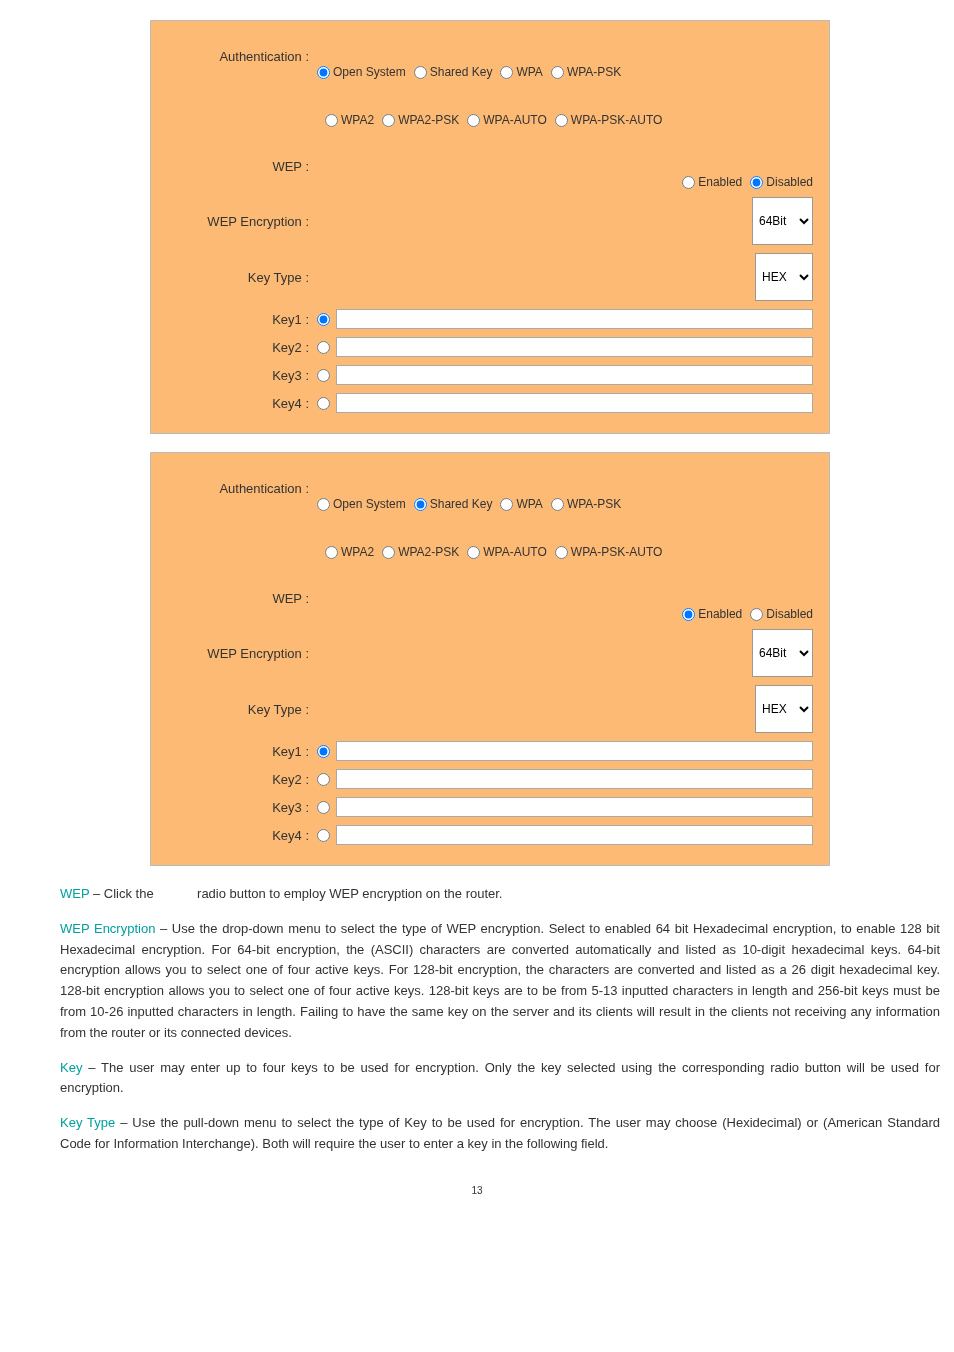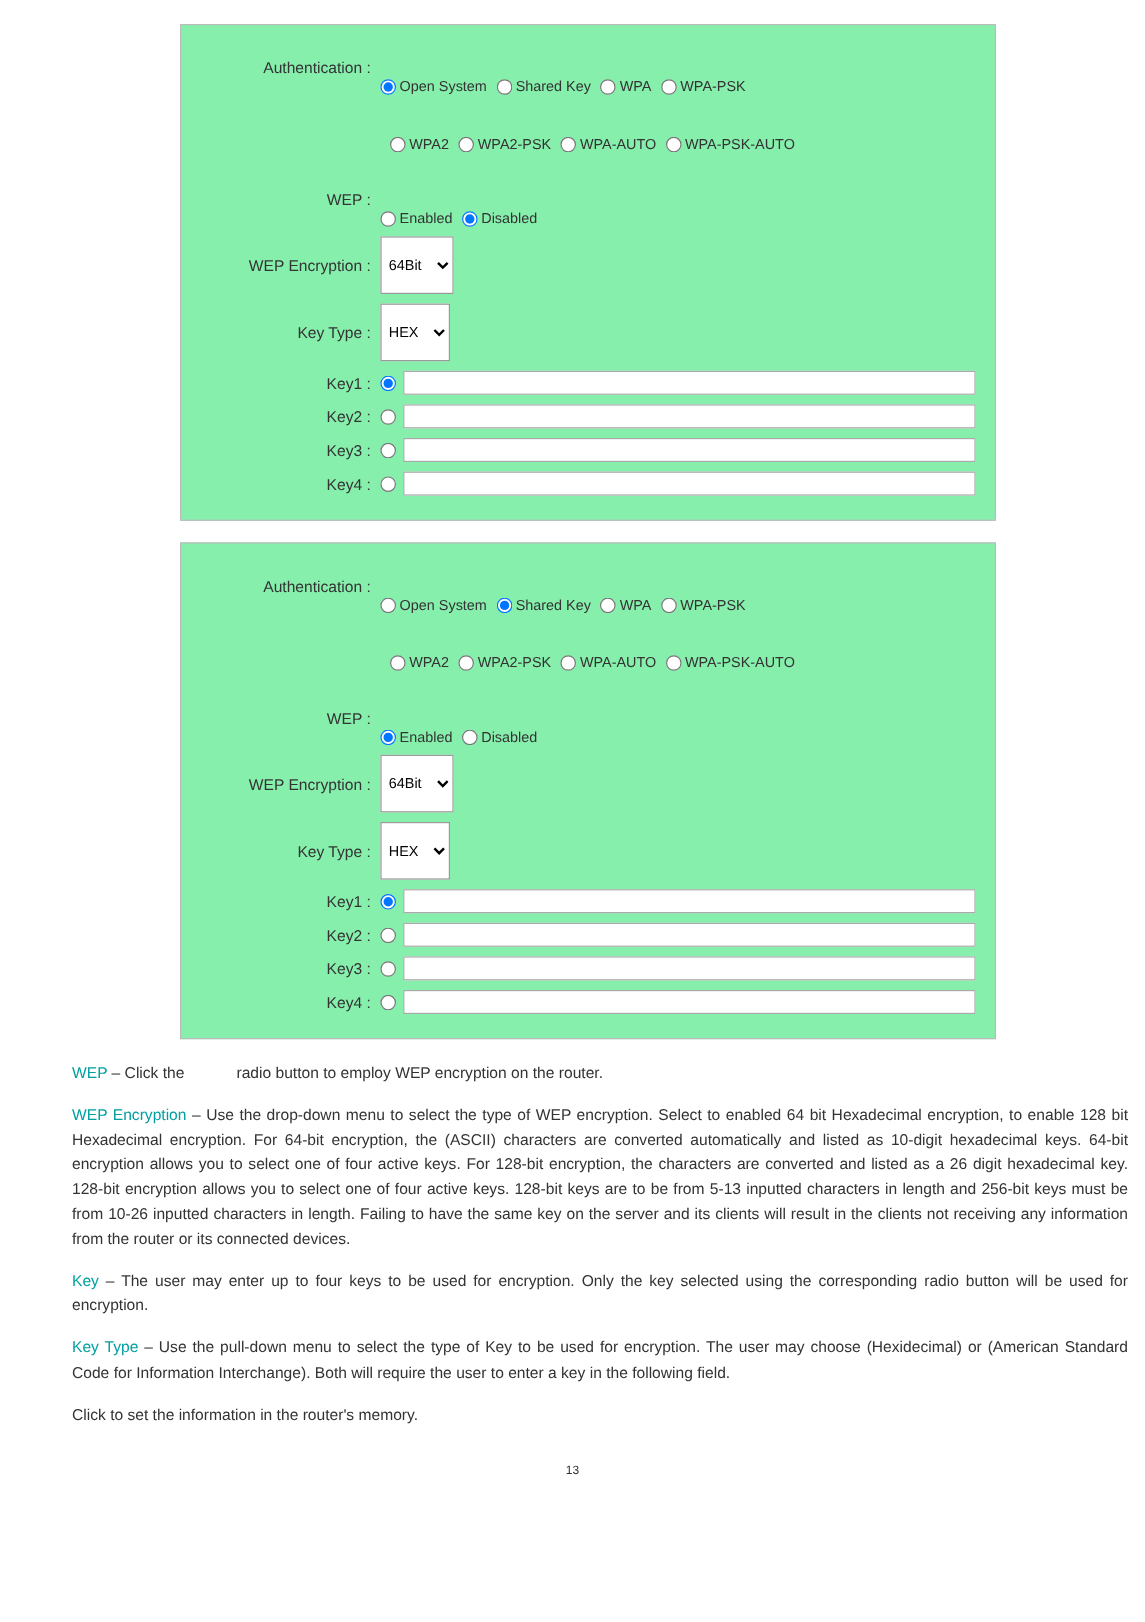--- a/index.html
+++ b/index.html
@@ -10,29 +10,30 @@
       color: #333;
       width: 954px;
       min-height: 1352px;
       padding: 20px 30px;
     }
 
     .config-panel {
       border: 1px solid #bbb;
       padding: 12px 16px;
       margin-bottom: 18px;
-      background: #86efac;
+      background: #fdba74;
       width: 680px;
       margin-left: 120px;
     }
 
     .form-row {
       display: flex;
       align-items: center;
       margin-bottom: 8px;
+      justify-content: space-between;
     }
 
     .form-label {
       text-align: right;
       min-width: 150px;
       padding-right: 8px;
       font-size: 13px;
       color: #333;
       flex-shrink: 0;
     }
@@ -371,20 +372,17 @@
   </div>
 
   <div class="desc-para">
     <span class="cyan">Key</span><span> – The user may enter up to four keys to be used for encryption. Only the key selected using the corresponding radio button will be used for encryption.</span>
   </div>
 
   <div class="desc-para">
     <span class="cyan">Key Type</span><span> – Use the pull-down menu to select the type of Key to be used for encryption. The user may choose        (Hexidecimal) or        (American Standard Code for Information Interchange). Both will require the user to enter a key in the following field.</span>
   </div>
 
-  <div class="desc-para">
-    <span>Click        to set the information in the router's memory.</span>
-  </div>
 </div>
 
 <div class="page-num">
   <span>13</span>
 </div>
 
 </body></html>

